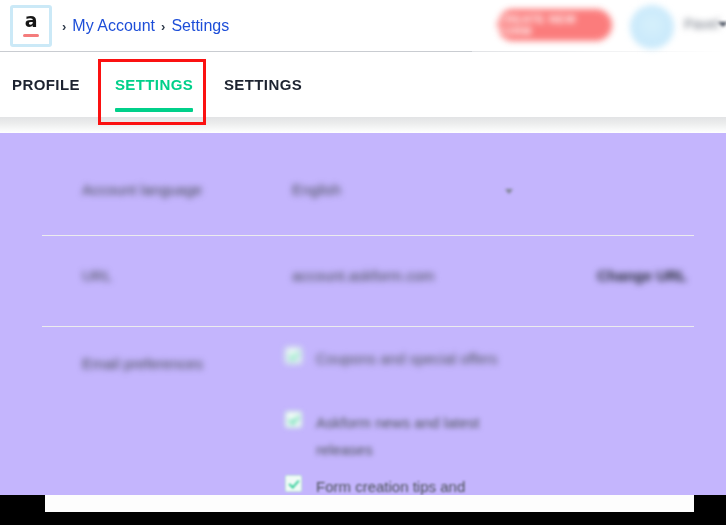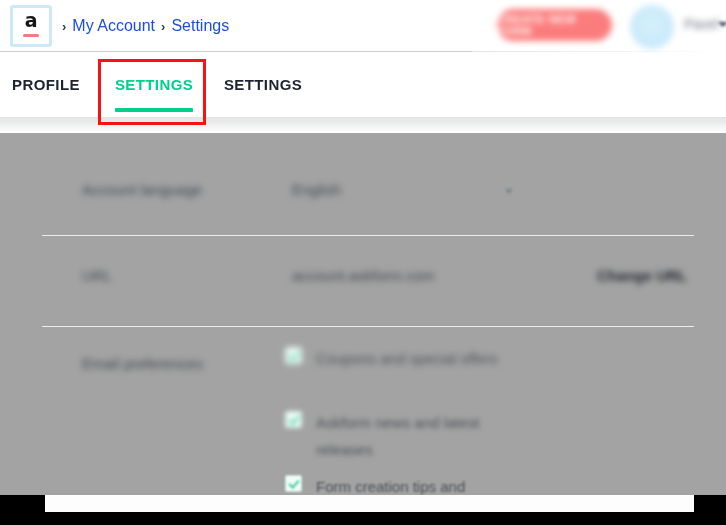--- a/index.html
+++ b/index.html
@@ -204,21 +204,21 @@
     background: linear-gradient(to bottom, #e2e3e5 0%, #eceded 40%, #f7f8f8 75%, #ffffff 100%);
   }
 
   
   .panel {
     position: absolute;
     left: 0;
     top: 133px;
     width: 726px;
     height: 392px;
-    background: #a3a3a3;
+    background: #c4b5fd;
     overflow: hidden;
   }
   .settings-row {
     position: absolute;
     left: 42px;
     width: 652px;
     box-sizing: border-box;
   }
   .row-divider {
     position: absolute;

